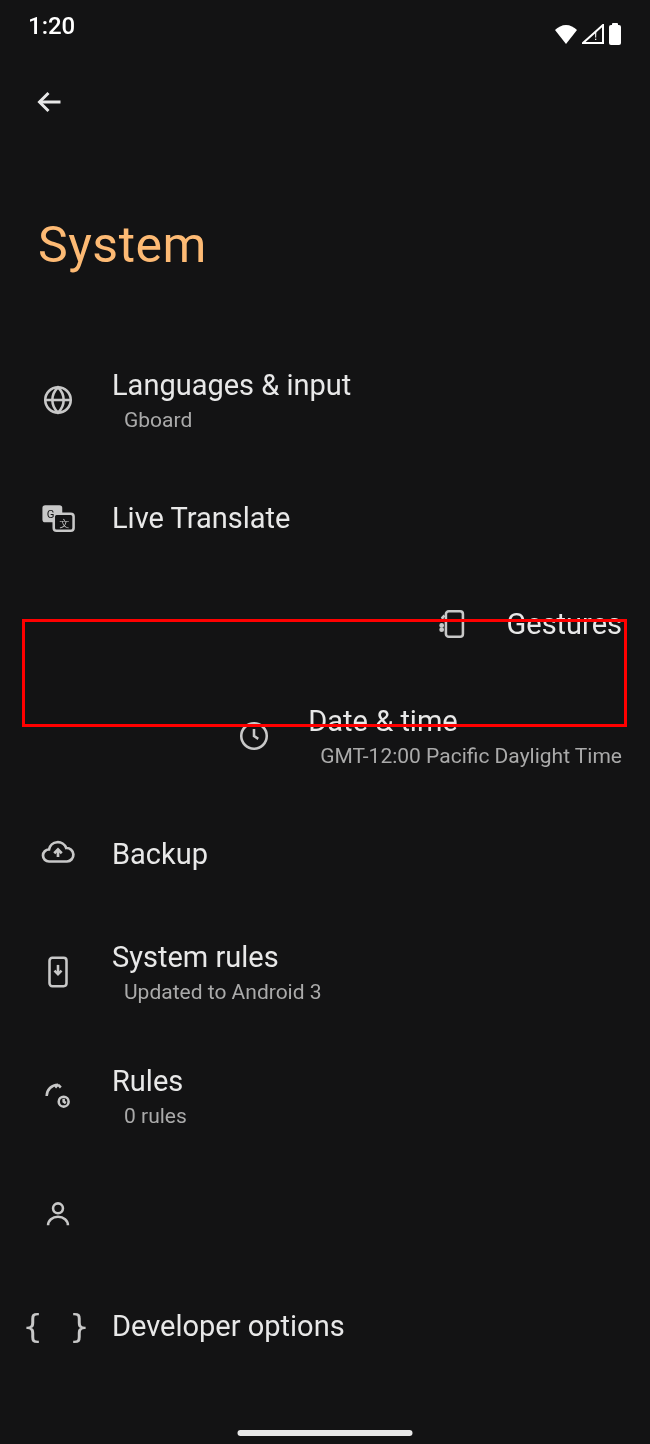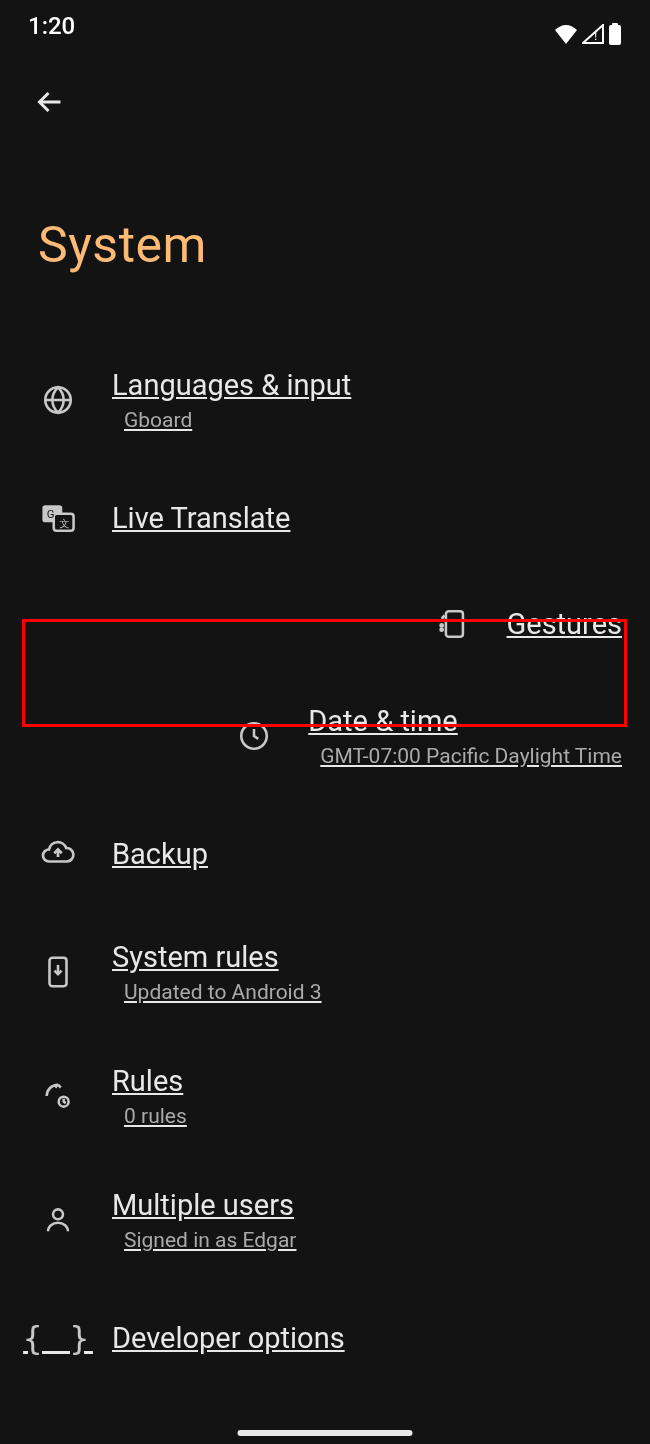--- a/index.html
+++ b/index.html
@@ -46,21 +46,20 @@
     }
     .settings-list {
       margin-top: 76px;
     }
     .setting-item {
       display: flex;
       align-items: center;
       padding: 22px 28px 22px 38px;
       cursor: pointer;
       min-height: 88px;
-      text-decoration: underline;
     }
     .setting-item.with-sub { padding-top: 18px; padding-bottom: 18px; }
     .setting-icon {
       width: 40px;
       height: 40px;
       flex-shrink: 0;
       display: flex;
       align-items: center;
       justify-content: center;
     }
@@ -194,21 +193,21 @@
 
   <div class="setting-item with-sub gap-mid2">
     <span class="setting-icon">
       <svg width="34" height="34" viewBox="0 0 24 24" fill="none" stroke="#c8c8c8" stroke-width="1.8">
           <circle cx="12" cy="12" r="9"></circle>
           <path d="M12 7v5l3 2"></path>
         </svg>
     </span>
     <div class="setting-text">
       <div class="setting-label">Date &amp; time</div>
-      <div class="setting-sub">GMT-07:00 Pacific Daylight Time</div>
+      <div class="setting-sub">GMT-12:00 Pacific Daylight Time</div>
     </div>
   </div>
 
   <div class="setting-item gap-small">
     <span class="setting-icon">
       <svg width="36" height="36" viewBox="0 0 24 24" fill="none" stroke="#c8c8c8" stroke-width="1.8">
           <path d="M6 17a4 4 0 0 1 0-8 6 6 0 0 1 11.5-1A4.5 4.5 0 0 1 18 17H6z"></path>
           <path d="M12 14V9"></path>
           <path d="M9.5 11.5L12 9l2.5 2.5"></path>
         </svg>
@@ -247,24 +246,20 @@
     </div>
   </div>
 
   <div class="setting-item with-sub gap-small">
     <span class="setting-icon">
       <svg width="34" height="34" viewBox="0 0 24 24" fill="none" stroke="#c8c8c8" stroke-width="1.8">
           <circle cx="12" cy="8" r="3.5"></circle>
           <path d="M5 20c0-3.5 3-6 7-6s7 2.5 7 6"></path>
         </svg>
     </span>
-    <div class="setting-text">
-      <div class="setting-label">Multiple users</div>
-      <div class="setting-sub">Signed in as Edgar</div>
-    </div>
   </div>
 
   <div class="setting-item gap-small">
     <span class="setting-icon">
       <span class="braces">{&nbsp;}</span>
     </span>
     <div class="setting-text">
       <div class="setting-label">Developer options</div>
     </div>
   </div>

